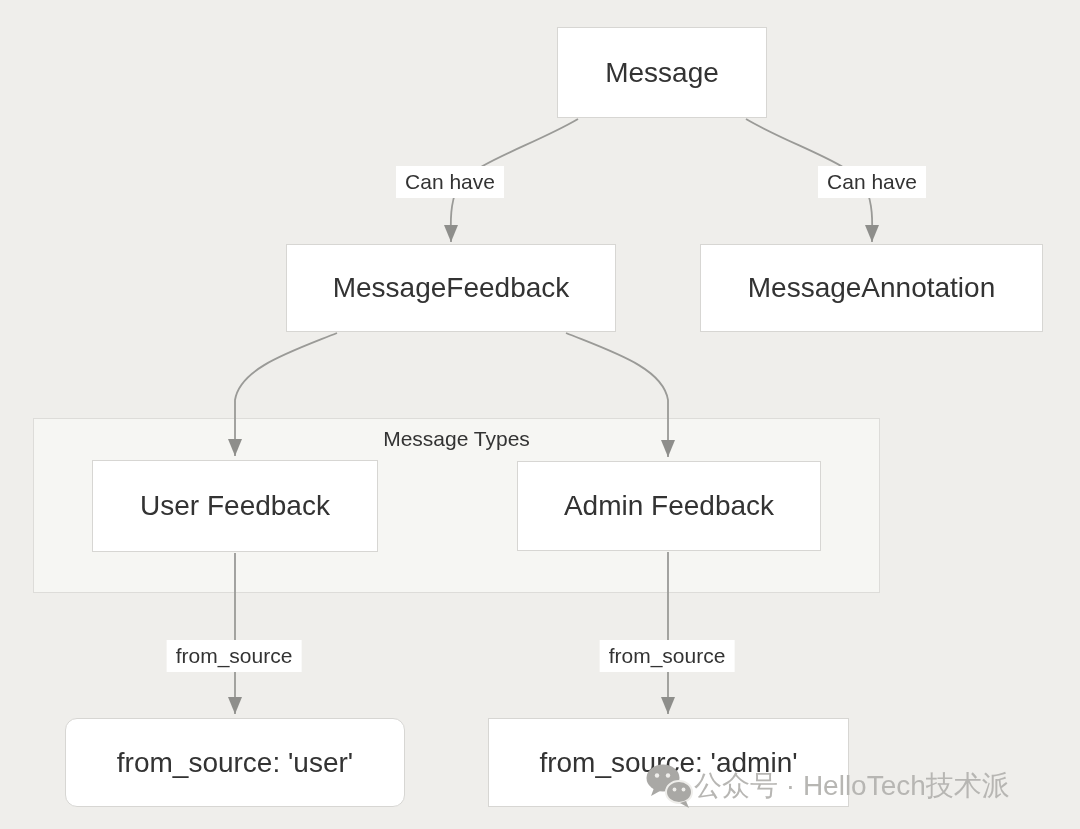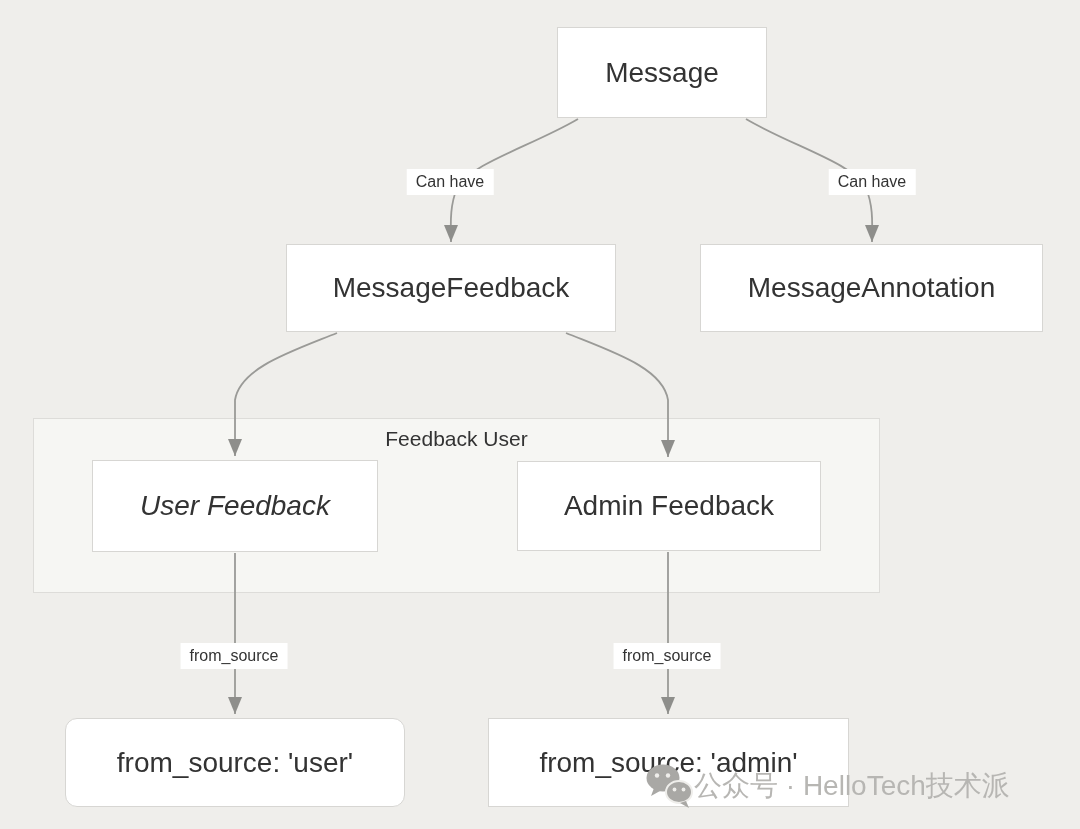--- a/index.html
+++ b/index.html
@@ -50,30 +50,30 @@
     align-items: center;
     justify-content: center;
     font-size: 28px;
     color: #333333;
     z-index: 3;
     white-space: nowrap;
   }
   .node-message            { left: 557px; top: 27px;  width: 210px; height: 91px; }
   .node-message-feedback   { left: 286px; top: 244px; width: 330px; height: 88px; }
   .node-message-annotation { left: 700px; top: 244px; width: 343px; height: 88px; }
-  .node-user-feedback      { left: 92px;  top: 460px; width: 286px; height: 92px; font-style: italic; }
+  .node-user-feedback      { left: 92px;  top: 460px; width: 286px; height: 92px; }
   .node-admin-feedback     { left: 517px; top: 461px; width: 304px; height: 90px; }
   .node-from-source-user   { left: 65px;  top: 718px; width: 340px; height: 89px; border-radius: 12px; }
   .node-from-source-admin  { left: 488px; top: 718px; width: 361px; height: 89px; }
   .edge-label {
     position: absolute;
     transform: translate(-50%, -50%);
     background: #ffffff;
     padding: 4px 9px;
-    font-size: 16px;
+    font-size: 21px;
     color: #333333;
     z-index: 4;
     white-space: nowrap;
   }
   .edge-label-can-have-left   { left: 450px; top: 182px; }
   .edge-label-can-have-right  { left: 872px; top: 182px; }
   .edge-label-from-source-left  { left: 234px; top: 656px; }
   .edge-label-from-source-right { left: 667px; top: 656px; }
   .watermark {
     position: absolute;
@@ -101,21 +101,21 @@
     </defs>
     <path class="edge-path" d="M 578 119 C 532 146 471 163 457 188 C 449 208 451 226 451 242" marker-end="url(#arrow)"></path>
     <path class="edge-path" d="M 746 119 C 792 146 853 163 866 188 C 874 208 872 226 872 242" marker-end="url(#arrow)"></path>
     <path class="edge-path" d="M 337 333 C 290 352 240 368 235 400 L 235 456" marker-end="url(#arrow)"></path>
     <path class="edge-path" d="M 566 333 C 613 352 663 368 668 400 L 668 457" marker-end="url(#arrow)"></path>
     <path class="edge-path" d="M 235 553 L 235 714" marker-end="url(#arrow)"></path>
     <path class="edge-path" d="M 668 552 L 668 714" marker-end="url(#arrow)"></path>
   </svg>
 
   <div class="subgraph">
-    <div class="subgraph-title">Feedback User</div>
+    <div class="subgraph-title">Message Types</div>
   </div>
 
   <div class="node node-message">
     <span>Message</span>
   </div>
   <div class="node node-message-feedback">
     <span>MessageFeedback</span>
   </div>
   <div class="node node-message-annotation">
     <span>MessageAnnotation</span>

